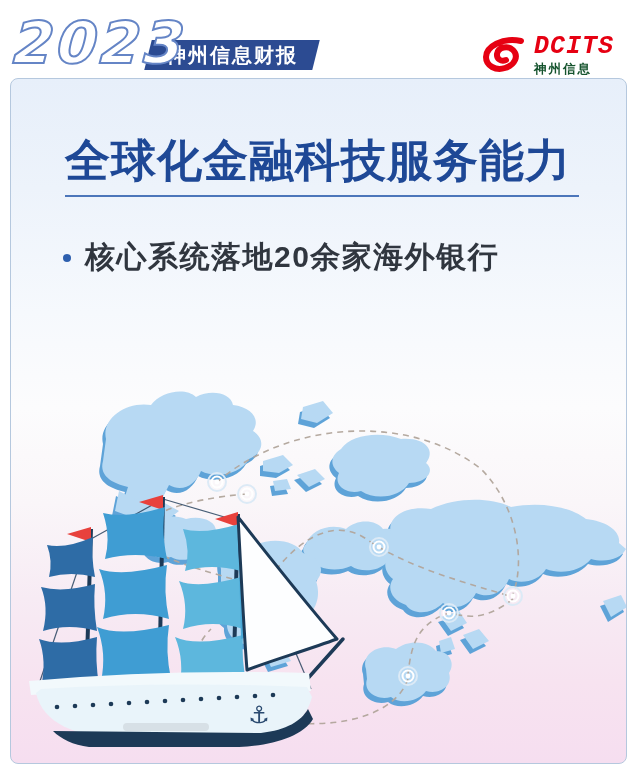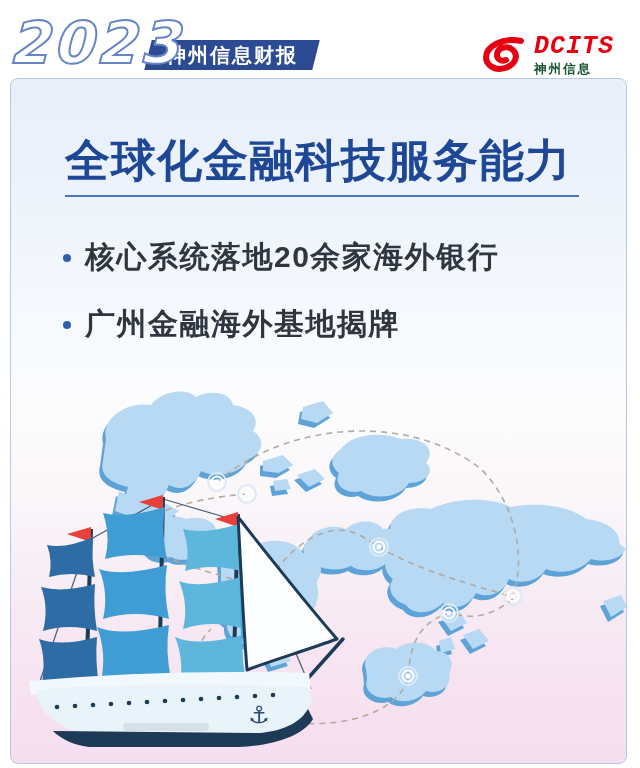--- a/index.html
+++ b/index.html
@@ -94,24 +94,20 @@
 <div class="card">
 
   <div class="card-title">全球化金融科技服务能力</div>
   <div class="title-rule"></div>
 
   <ul class="bullet-list">
     <li class="bullet-item">
       <span class="bullet-dot"></span>
       <span>核心系统落地20余家海外银行</span>
     </li>
-    <li class="bullet-item">
-      <span class="bullet-dot"></span>
-      <span>广州金融海外基地揭牌</span>
-    </li>
   </ul>
 
   <svg class="illustration" viewBox="0 0 615 384">
     <defs>
 
       <path id="c-na" d="M95 60 C90 40 115 22 140 26 C150 12 175 8 185 18 C200 10 220 14 222 26 C240 28 250 40 242 52 C255 60 252 74 238 80 C230 95 205 100 190 92 C185 105 172 114 158 106 L150 122 C140 137 118 142 110 130 L117 108 C100 104 88 96 92 82 Z"></path>
       <path id="c-na-tail" d="M108 112 L135 126 L150 122 L168 132 L150 146 L126 140 L104 132 Z"></path>
       <path id="c-isles" d="M252 82 L272 76 L282 86 L268 94 L252 92 Z  M286 96 L304 90 L314 100 L298 108 Z  M262 102 L276 100 L280 110 L264 112 Z"></path>
       <path id="c-green" d="M292 28 L312 22 L322 34 L306 44 L290 40 Z"></path>
       <path id="c-ne" d="M330 70 C340 55 370 52 390 60 C415 58 425 72 415 84 C425 92 415 104 398 104 C390 118 365 122 350 112 C335 116 322 106 328 94 C318 86 320 76 330 70 Z"></path>

